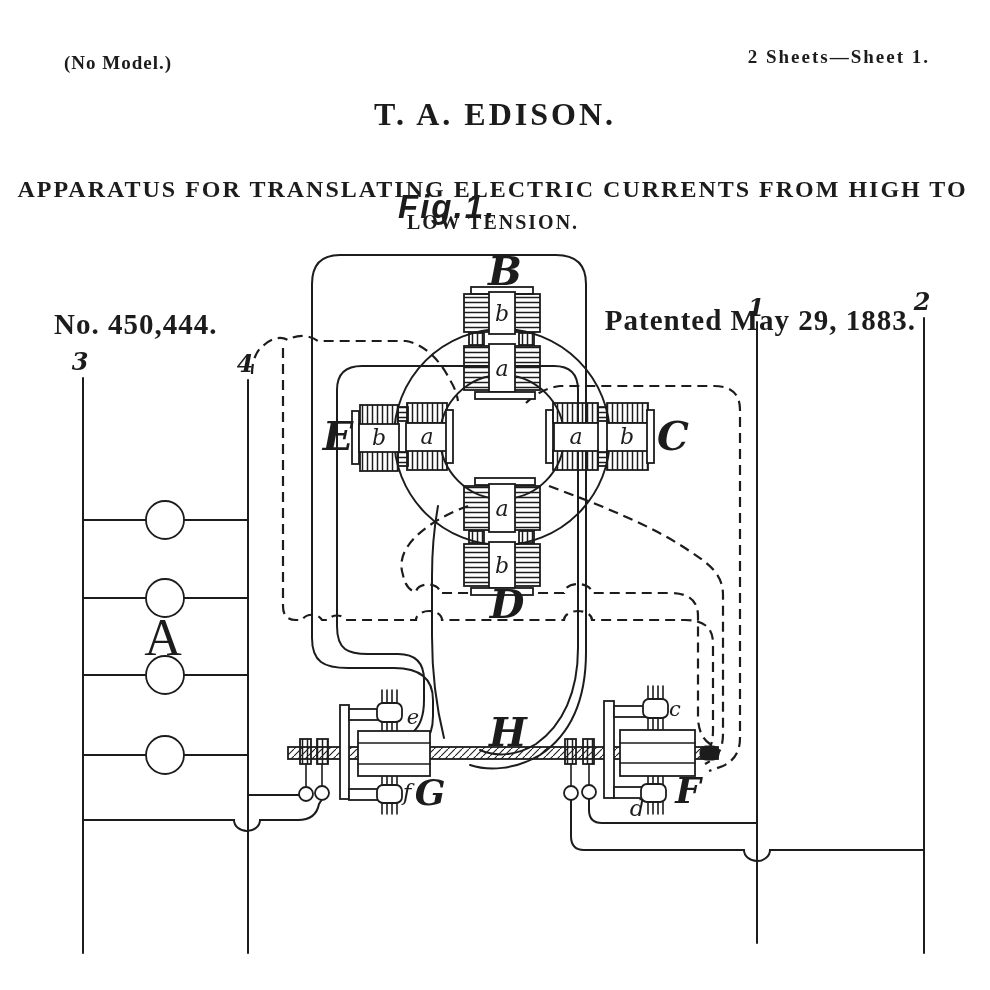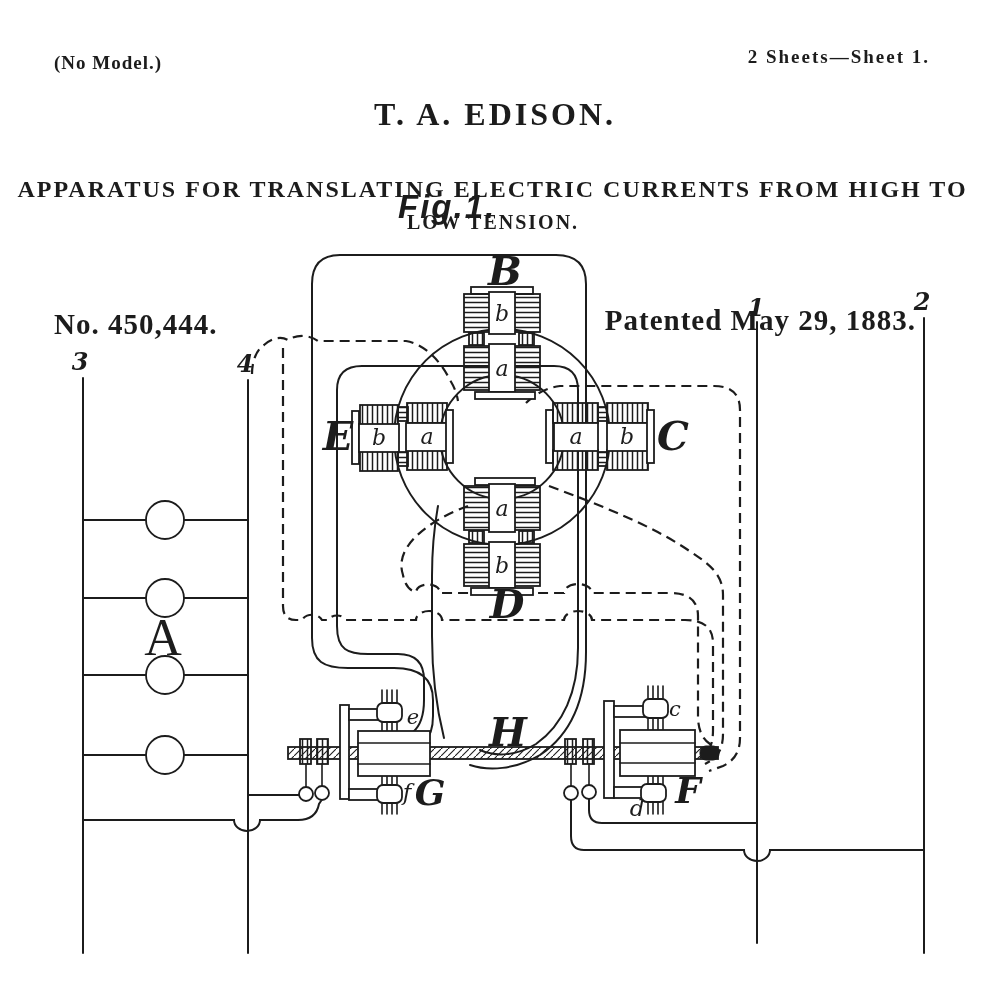--- a/index.html
+++ b/index.html
@@ -3,21 +3,21 @@
 <meta charset="utf-8">
 <style>
   :root { --ink:#1c1c1c; --paper:#ffffff; }
   html,body { margin:0; padding:0; background:#ffffff; }
   .page {
     position:relative; width:990px; height:990px;
     background:var(--paper); color:var(--ink);
     font-family:"Liberation Serif", serif; overflow:hidden;
   }
   .hdr { position:absolute; white-space:nowrap; font-weight:bold; }
-  .no-model   { left:54px;  top:52px;  font-size:19px; letter-spacing:1px; }
+  .no-model   { left:64px;  top:52px;  font-size:19px; letter-spacing:1px; }
   .sheet-info { right:60px; top:46px;  font-size:19px; letter-spacing:2px; }
   .inventor   { left:0; right:0; top:84px;  text-align:center; font-size:32px; letter-spacing:3px;margin-top:12px; }
   .title1     { left:0; right:5px; top:176px; text-align:center; font-size:24px; letter-spacing:2px; }
   .title2     { left:0; right:4px; top:211px; text-align:center; font-size:20px; letter-spacing:2px; }
   .patent-no  { left:54px;  top:308px; font-size:29px; letter-spacing:1px; }
   .patent-date{ right:74px; top:304px; font-size:29px; letter-spacing:1px;text-align:center; }
   .fig-label  { left:398px; top:188px; font-size:33px; font-style:italic; font-weight:bold;
                 font-family:Liberation Sans, sans-serif; letter-spacing:2px; }
   svg.diagram { position:absolute; left:0; top:0; }
   .w  { stroke:var(--ink); stroke-width:2;   fill:none; stroke-linecap:round; }

